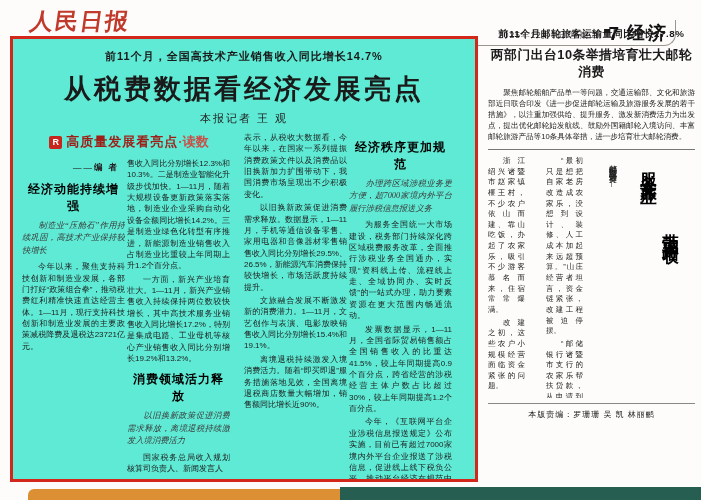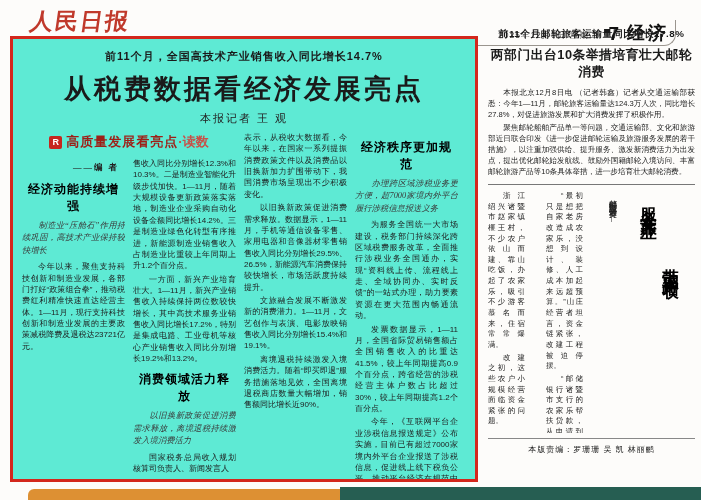--- a/index.html
+++ b/index.html
@@ -16,21 +16,21 @@
   .hdr-page{font-size:19px;font-weight:bold;color:#111;margin-right:8px;}
   .hdr-section{font-size:18px;font-weight:bold;color:#111;letter-spacing:3px;margin-bottom:0px;}
   
   .main-box{position:absolute;left:10px;top:36px;width:468px;height:446px;box-sizing:border-box;
     border:3.5px solid #d3271c;background:#5eead4;padding:6px 9px;overflow:hidden;}
   .kicker{font-size:11px;font-weight:bold;text-align:center;letter-spacing:1px;margin-top:4px;}
   .headline{font-size:27px;font-weight:bold;text-align:center;letter-spacing:3px;margin:7px 0 4px;}
   .byline{font-size:11px;text-align:center;letter-spacing:2px;color:#222;margin-bottom:6px;}
   .cols-wrap{display:flex;gap:8px;height:352px;overflow:hidden;}
   .left-pair{width:214px;flex:none;}
-  .pair-cols{display:flex;gap:8px;}
+  .pair-cols{display:flex;gap:2px;}
   .pair-cols.right{flex:1;}
   .col{width:103px;flex:none;height:326px;overflow:hidden;text-align:justify;}
   .pair-cols.right .col{height:352px;}
   .badge{height:20px;display:flex;align-items:center;justify-content:center;margin-bottom:6px;}
   .badge-icon{display:inline-block;width:13px;height:13px;background:#c6261e;color:#fff;
     font-size:9px;font-weight:bold;text-align:center;line-height:13px;border-radius:2px;margin-right:4px;}
   .badge-title{font-size:13px;font-weight:bold;color:#9e1f17;letter-spacing:1px;}
   .badge-suffix{font-size:13px;font-weight:bold;color:#c85048;text-align:right;}
   .blk-intro{font-family:"Liberation Serif",serif;font-size:8.3px;line-height:1.5;color:#333;
     text-indent:2em;text-align:justify;}
@@ -122,21 +122,20 @@
           </div>
         </div>
     </div>
   </div>
 
   <div class="sidebar">
 
     <div>
       <div class="sb-kicker">前11个月邮轮旅客运输量同比增长27.8%</div>
       <div class="sb-headline">两部门出台10条举措培育壮大邮轮消费</div>
-      <p class="sb-para">本报北京12月8日电 （记者韩鑫）记者从交通运输部获悉：今年1—11月，邮轮旅客运输量达124.3万人次，同比增长27.8%，对促进旅游发展和扩大消费发挥了积极作用。</p>
       <p class="sb-para">聚焦邮轮船舶产品单一等问题，交通运输部、文化和旅游部近日联合印发《进一步促进邮轮运输及旅游服务发展的若干措施》，以注重加强供给、提升服务、激发新消费活力为出发点，提出优化邮轮始发航线、鼓励外国籍邮轮入境访问、丰富邮轮旅游产品等10条具体举措，进一步培育壮大邮轮消费。</p>
     </div>
 
     <hr class="sb-divider">
 
     <div class="bank">
       <div class="b-col b-w1">
         <p>浙江绍兴诸暨市赵家镇榧王村，不少农户依山而建、靠山吃饭，办起了农家乐，吸引不少游客慕名而来，住宿常常爆满。</p>
         <p>改建之初，这些农户小规模经营面临资金紧张的问题。</p>
       </div>

